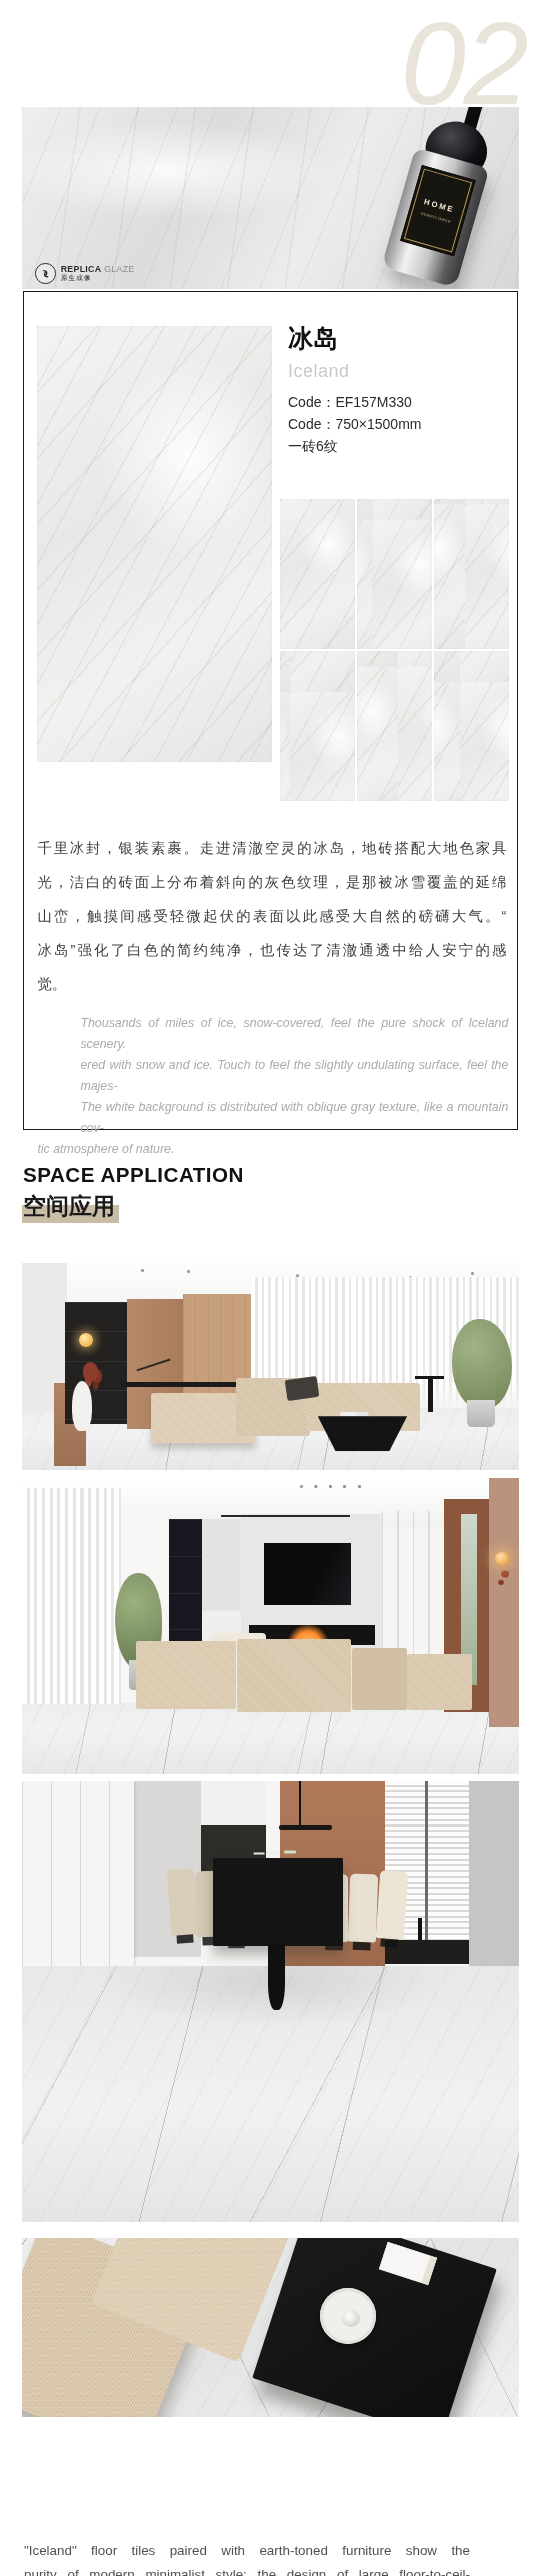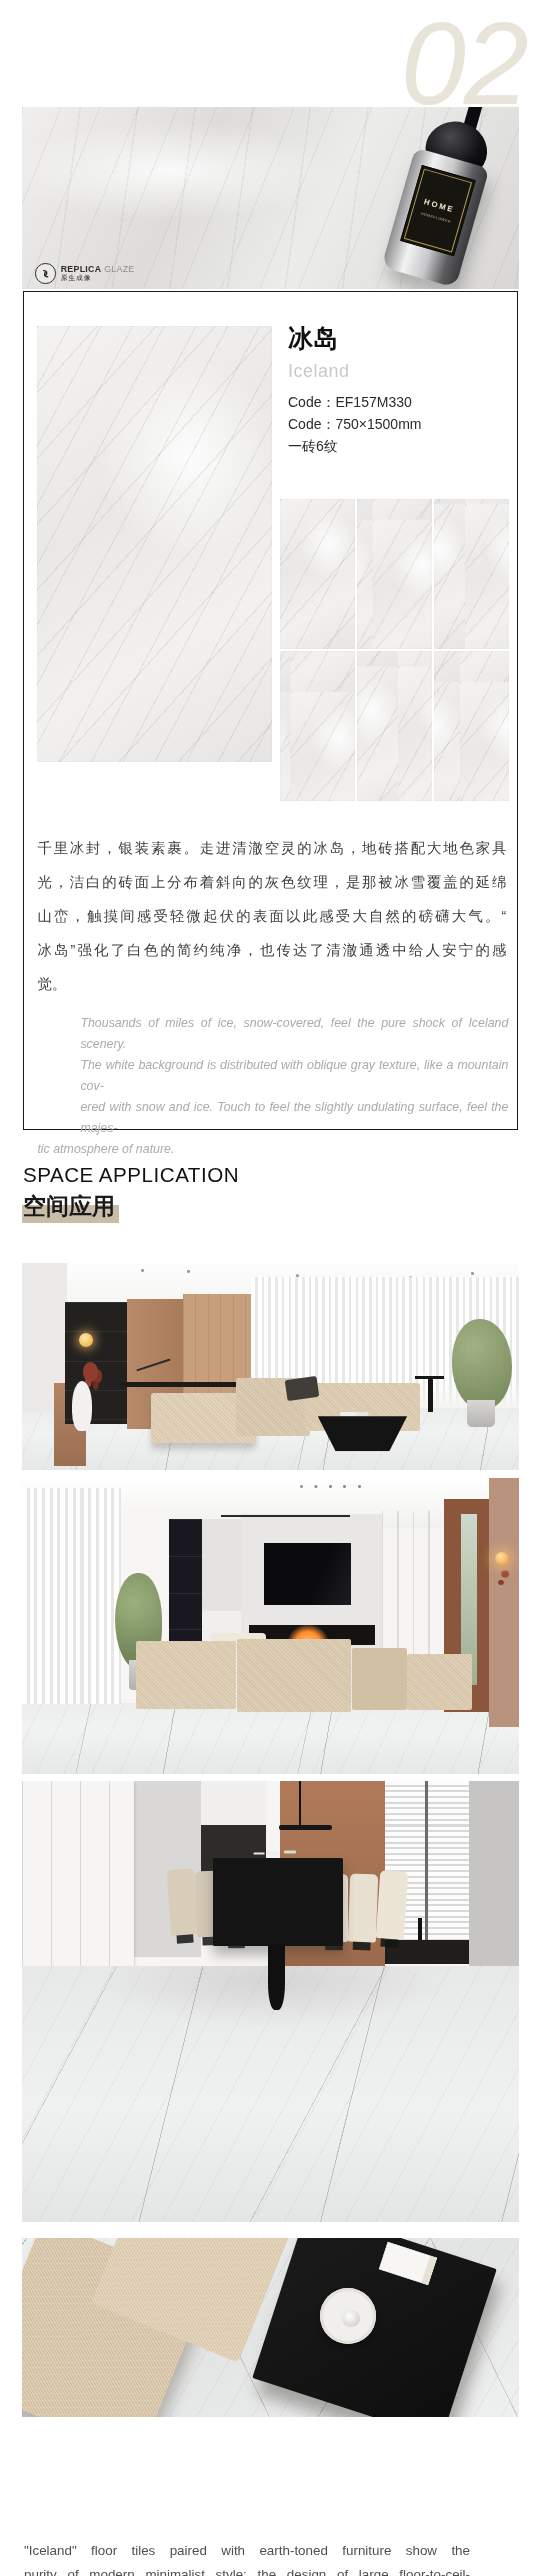--- a/index.html
+++ b/index.html
@@ -65,21 +65,21 @@
   .p-row.first{margin-top:11.3px;}
 
   .desc-cn{position:absolute;left:13.4px;top:539px;width:469px;font-size:14.4px;color:#3d3d3d;
            line-height:34px;}
   .desc-cn .jl{text-align:justify;text-align-last:justify;}
   .desc-en{position:absolute;left:13.4px;top:721px;width:471px;font-size:12.4px;color:#ababab;
            font-style:italic;line-height:21px;}
   .desc-en .jl{text-align:justify;text-align-last:justify;margin-left:43px;}
 
   
-  .sec-en{position:absolute;left:23px;top:1163px;font-size:20.6px;font-weight:normal;color:#121212;letter-spacing:0.5px;}
+  .sec-en{position:absolute;left:23px;top:1163px;font-size:20.6px;font-weight:bold;color:#121212;letter-spacing:0.5px;}
   .sec-cn{position:absolute;left:23px;top:1191px;font-size:23px;font-weight:bold;color:#1a1a1a;}
   .sec-cn .hl{position:absolute;left:-1px;top:14.4px;width:97px;height:17.5px;background:#c9bda8;z-index:0;}
   .sec-cn .txt{position:relative;z-index:1;}
 
   
   .photo{position:absolute;left:22px;width:497px;overflow:hidden;background:#f6f5f3;}
   .abs{position:absolute;}
   .marblefloor{
       background:
         repeating-linear-gradient(100deg, rgba(140,140,138,.0) 0 154px, rgba(140,140,138,.45) 154px 155px),
@@ -280,22 +280,22 @@
     <div class="desc-cn">
       <div class="jl">千里冰封，银装素裹。走进清澈空灵的冰岛，地砖搭配大地色家具</div>
       <div class="jl">光，洁白的砖面上分布着斜向的灰色纹理，是那被冰雪覆盖的延绵</div>
       <div class="jl">山峦，触摸间感受轻微起伏的表面以此感受大自然的磅礴大气。“</div>
       <div class="jl">冰岛”强化了白色的简约纯净，也传达了清澈通透中给人安宁的感</div>
       <div>觉。</div>
     </div>
 
     <div class="desc-en">
       <div class="jl">Thousands of miles of ice, snow-covered, feel the pure shock of Iceland scenery.</div>
+      <div class="jl">ered with snow and ice. Touch to feel the slightly undulating surface, feel the majes-</div>
       <div class="jl">The white background is distributed with oblique gray texture, like a mountain cov-</div>
-      <div class="jl">ered with snow and ice. Touch to feel the slightly undulating surface, feel the majes-</div>
       <div>tic atmosphere of nature.</div>
     </div>
   </div>
 
   <div class="sec-en">SPACE APPLICATION</div>
   <div class="sec-cn">
     <div class="hl"></div>
     <span class="txt">空间应用</span>
   </div>
 

